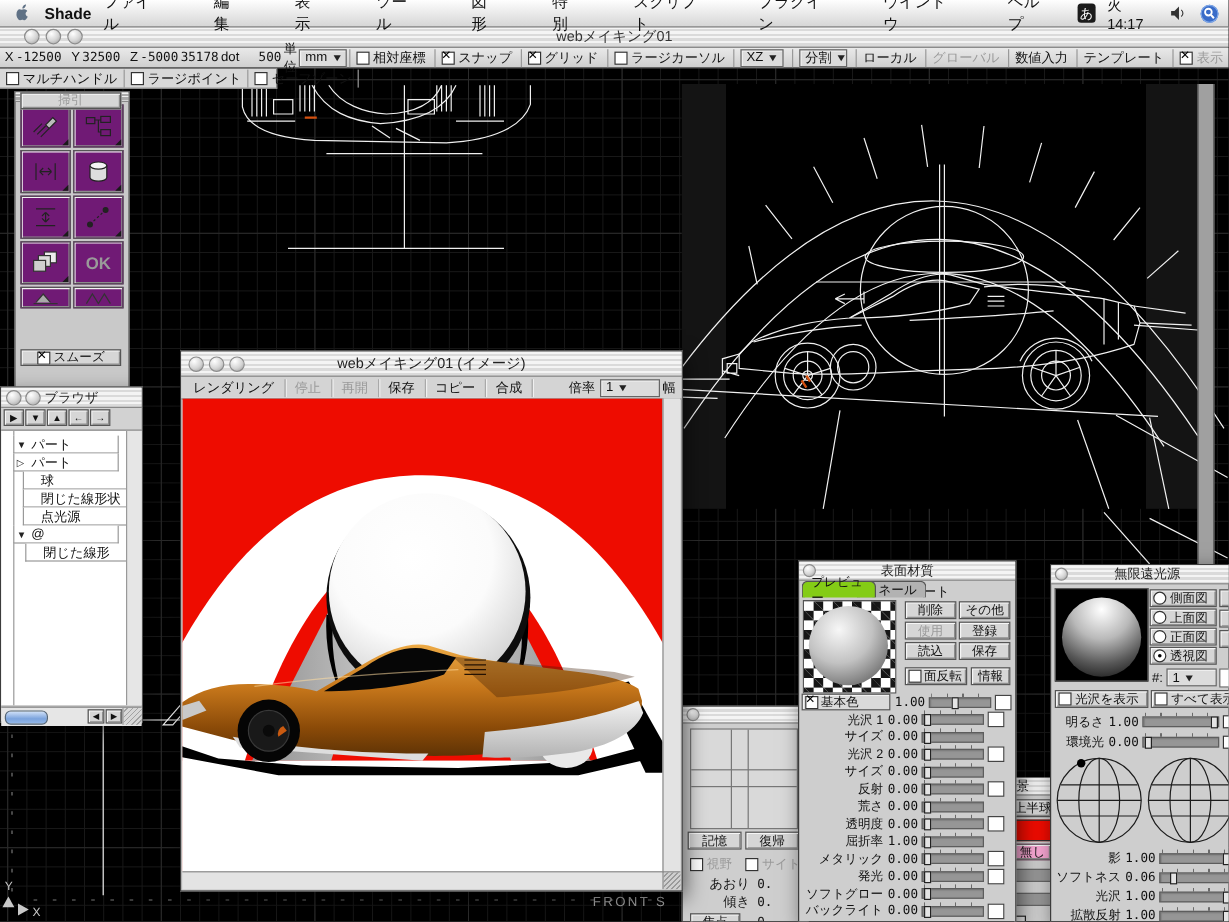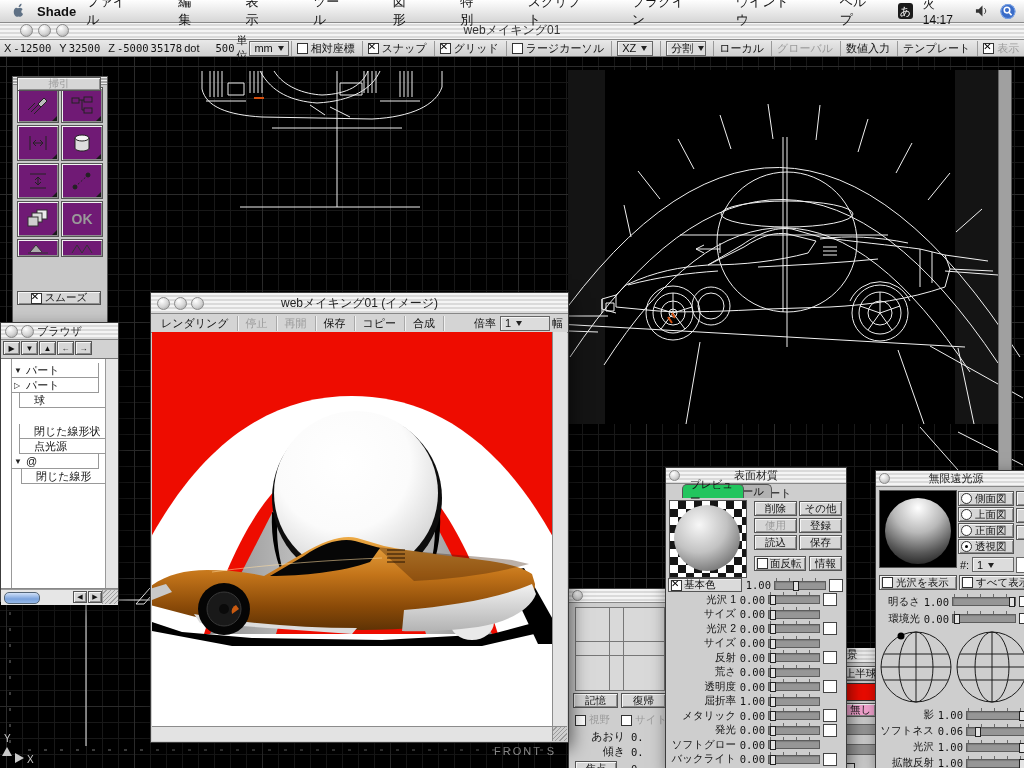--- a/index.html
+++ b/index.html
@@ -268,20 +268,34 @@
     <div class="ghost">
       
     <span class="tbtn">ローカル</span><span class="tbtn dis">グローバル</span><span class="tbtn">数値入力</span><span class="tbtn">テンプレート</span></div>
     <span class="tgl dis">
         <i class="cb on"></i>
         <b style="font-weight:normal">表示</b>
       </span>
 
   </div>
 
+  <div id="optionbar" class="abs">
+    <div class="ghost">
+      
+    <span class="tgl" style="border-left:none;border-right:1px solid #999">
+          <i class="cb"></i>
+          <b style="font-weight:normal">マルチハンドル</b>
+        </span><span class="tgl" style="border-left:none;border-right:1px solid #999">
+          <i class="cb"></i>
+          <b style="font-weight:normal">ラージポイント</b>
+        </span><span class="tgl" style="border-left:none;border-right:1px solid #999">
+          <i class="cb"></i>
+          <b style="font-weight:normal">セーフゾーン</b>
+        </span></div>
+  </div>
 
   <div id="palette" class="abs">
     <div class="grip"></div>
     <div class="pbtn" style="left:4px;top:10px">
       <svg width="24" height="20" viewBox="0 0 24 20" stroke="#222" fill="none">
         <path d="M2 15 9 8M5 17 12 10M8 19 15 12"></path>
           <path d="M12 9 18 3l3 3-6 6z" fill="#bbb"></path>
         </svg>
         <i class="fly"></i>
       </div>
@@ -375,21 +389,21 @@
           <b style="font-weight:normal">パート</b>
         </div>
           <div class="trow">
           <i class="tri">▷</i>
           <b style="font-weight:normal">パート</b>
         </div>
           <div class="trow" style="margin-left: 8px;">
           <i class="tri"></i>
           <b style="font-weight:normal">球</b>
         </div>
-          <div class="trow" style="margin-left: 8px; margin-top: 16px;">
+          <div class="trow" style="margin-left: 8px;">
           <i class="tri"></i>
           <b style="font-weight:normal">閉じた線形状</b>
         </div>
           <div class="trow" style="margin-left: 8px;">
           <i class="tri"></i>
           <b style="font-weight:normal">点光源</b>
         </div>
           <div class="trow">
           <i class="tri">▼</i>
           <b style="font-weight:normal">@</b>
@@ -534,21 +548,21 @@
   </div>
 
   <div id="matwin" class="win">
     <div class="wtitle pinstripe" style="height:15px;padding-left:3px">
       <span class="tl" style="width:9px;height:9px"></span>
       <span class="ttl">表面材質</span>
     </div>
     <div class="tab" style="left:48px;top:16px;width:58px;background:#b2b2b2;justify-content:flex-end;z-index:1">
       <span>ネール</span>
       </div>
-    <div class="tab" style="left:16px;top:16px;width:62px;background:#22c55e;z-index:2">
+    <div class="tab" style="left:2px;top:16px;width:62px;background:#84cc16;z-index:2">
       <span>プレビュー</span>
       </div>
     <span class="abs" style="left:92px;top:18px">パート</span>
     <div class="abs" style="left:3px;top:32px;width:76px;height:76px;border:1px solid #555;background-color:#fff;
       background-image:linear-gradient(45deg,#161616 25%,transparent 25%,transparent 75%,#161616 75%),linear-gradient(45deg,#161616 25%,transparent 25%,transparent 75%,#161616 75%);
       background-size:16px 16px;background-position:0 0,8px 8px">
       <div style="position:absolute;left:4px;top:4px;width:66px;height:66px;border-radius:50%;
         background:radial-gradient(circle at 38% 30%,#f7f7f7,#c2c2c2 45%,#757575 80%,#4d4d4d)"></div>
     </div>
     <div class="abs" style="left:88px;top:33px;width:88px;display:grid;grid-template-columns:43px 43px;gap:2px">

